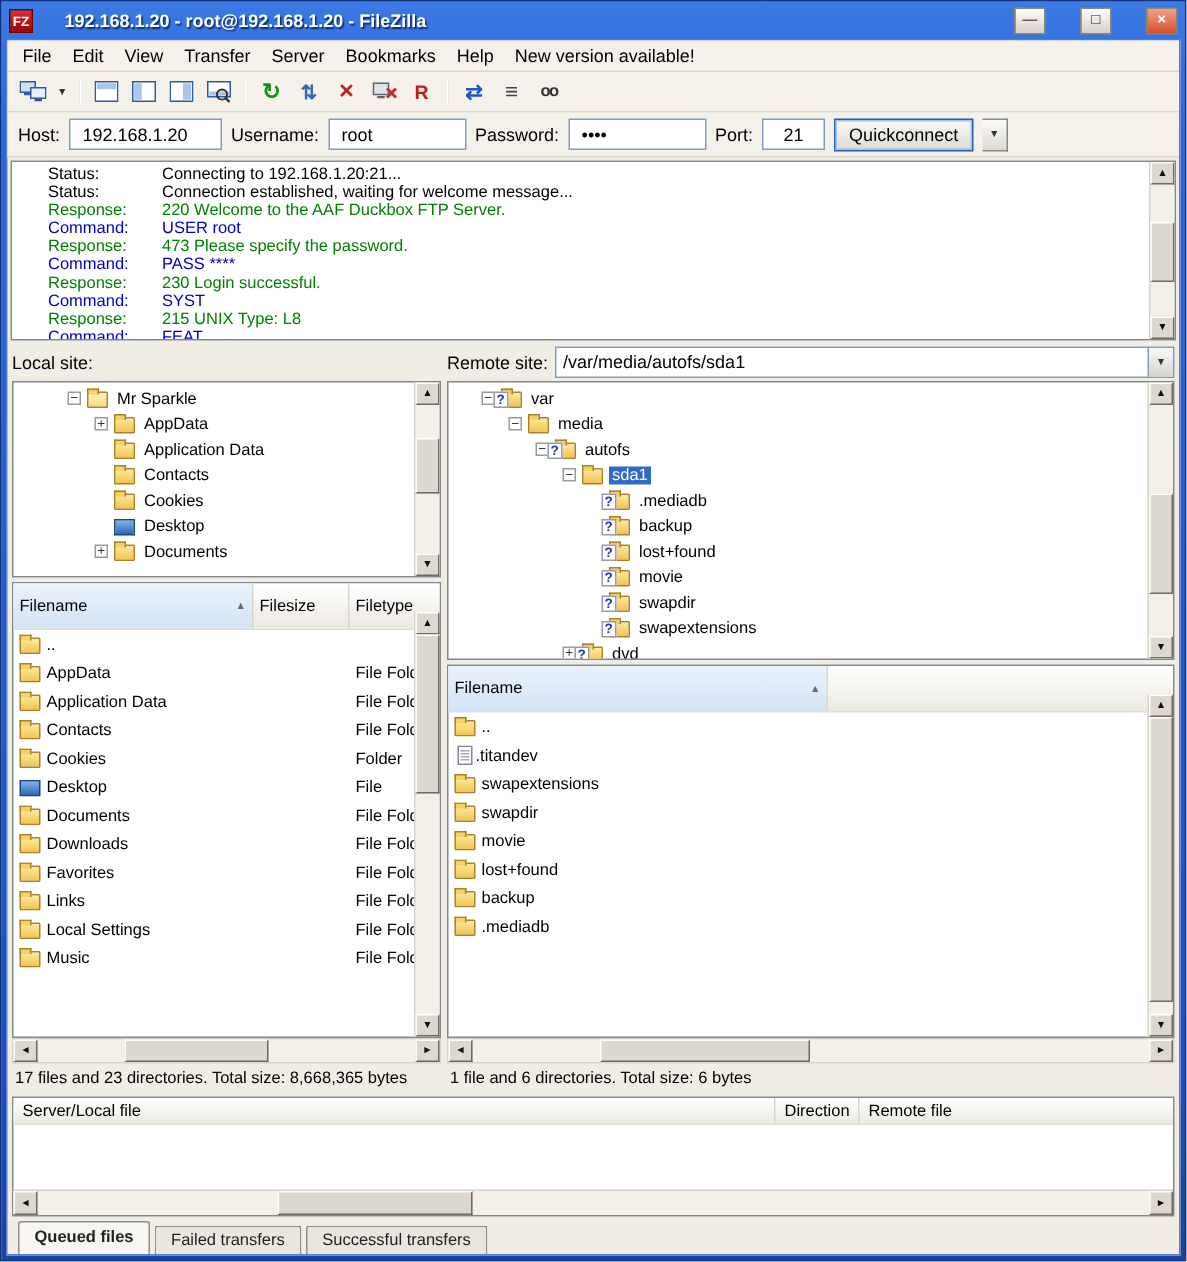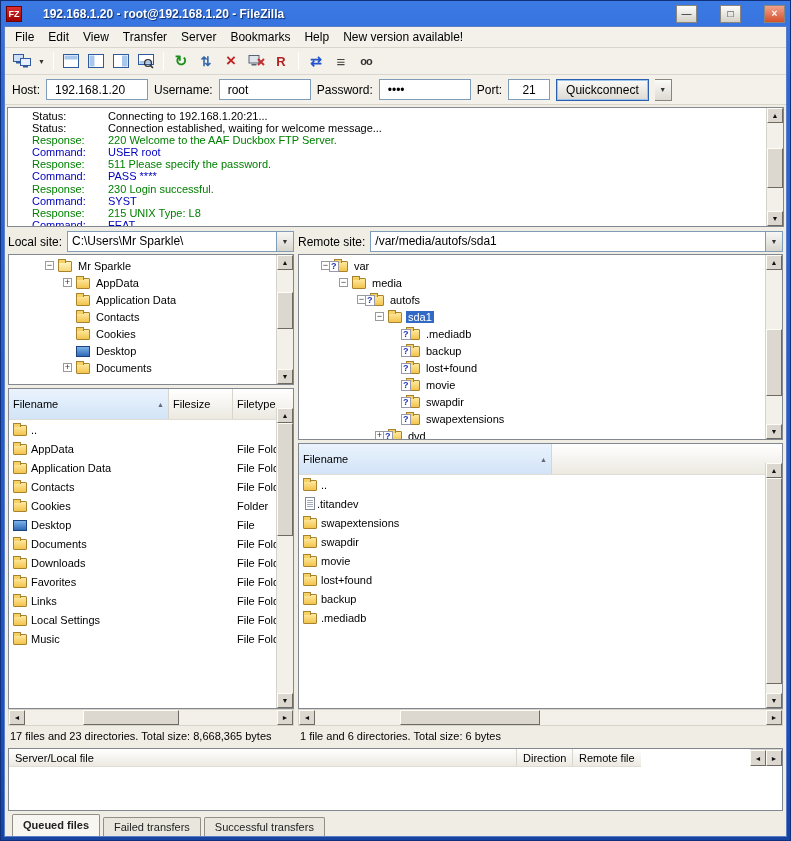--- a/index.html
+++ b/index.html
@@ -99,21 +99,21 @@
   .list-rows{flex:1;overflow:hidden;margin-right:17px;}
   .list-pane .vscroll{top:19px;}
   .lrow{height:19px;display:flex;align-items:center;font-size:11px;}
   .lc{padding:0 4px;white-space:nowrap;overflow:hidden;}
   .lc.c-name{width:160px;display:flex;align-items:center;}
   .lc.c-size{width:64px;text-align:right;}
   .lc.c-type{flex:1;}
   .lc.c-rname{flex:1;display:flex;align-items:center;}
   .pane-status{height:20px;flex-shrink:0;display:flex;align-items:center;font-size:11px;padding:0 2px;white-space:nowrap;overflow:hidden;}
 
-  .queue{height:63px;flex-shrink:0;margin:2px 3px;border:1px solid #828790;background:#fff;display:flex;}
+  .queue{height:80px;flex-shrink:0;margin:2px 3px;border:1px solid #828790;background:#fff;display:flex;flex-direction:column;}
   .q-hdr{height:18px;flex-shrink:0;display:flex;background:linear-gradient(#ffffff,#ece9e1);border-bottom:1px solid #e0ddd5;font-size:11px;}
   .qh{display:flex;align-items:center;padding:0 6px;border-right:1px solid #d8d5cc;overflow:hidden;}
   .qh.q1{width:508px;} .qh.q2{width:56px;} .qh.q3{flex:1;border-right:none;}
   .q-body{flex:1;}
   .queue .hscroll{border-left:none;border-right:none;border-bottom:none;}
 
   .tabs{height:23px;flex-shrink:0;display:flex;align-items:flex-end;gap:3px;padding:0 7px;}
   .tab{height:19px;padding:3px 10px 0 10px;font-size:11px;background:#e9e6de;border:1px solid #928f87;border-bottom:none;
     border-radius:2px 2px 0 0;color:#222;}
   .tab.active{background:#f8f6f1;font-weight:bold;height:22px;padding-top:4px;}
@@ -257,21 +257,21 @@
             <span class="log-text response">220 Welcome to the AAF Duckbox FTP Server.</span>
           </div>
 
           <div class="log-line">
             <span class="log-label command">Command:</span>
             <span class="log-text command">USER root</span>
           </div>
 
           <div class="log-line">
             <span class="log-label response">Response:</span>
-            <span class="log-text response">511 Please specify the password.</span>
+            <span class="log-text response">473 Please specify the password.</span>
           </div>
 
           <div class="log-line">
             <span class="log-label command">Command:</span>
             <span class="log-text command">PASS ****</span>
           </div>
 
           <div class="log-line">
             <span class="log-label response">Response:</span>
             <span class="log-text response">230 Login successful.</span>
@@ -299,26 +299,20 @@
         </span>
         <span class="sb-btn">▼</span>
       </div>
     </div>
 
     <div class="main">
 
       <div class="left-col">
         <div class="site-bar">
           <span>Local site:</span>
-          <div class="combo">
-            <span class="combo-text">C:\Users\Mr Sparkle\</span>
-            <span class="combo-btn">
-                <span class="dd-glyph">▼</span>
-              </span>
-          </div>
         </div>
 
         <div class="tree-pane">
           <div class="tree-rows">
             <div class="trow" style="padding-left:36px;">
               <span class="expander">−</span>
               <span class="ticon folder open"></span>
               <span class="tlabel">Mr Sparkle</span>
             </div>
             <div class="trow" style="padding-left:54px;">

